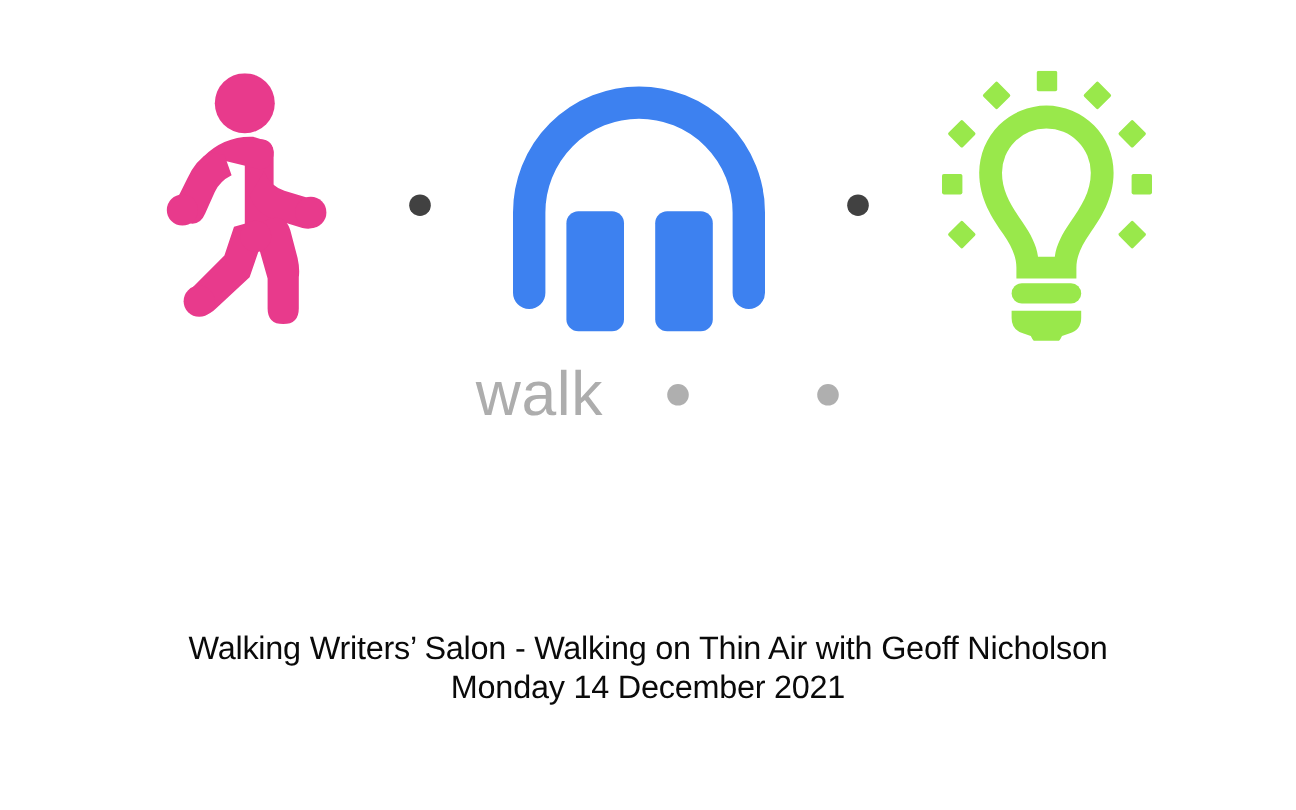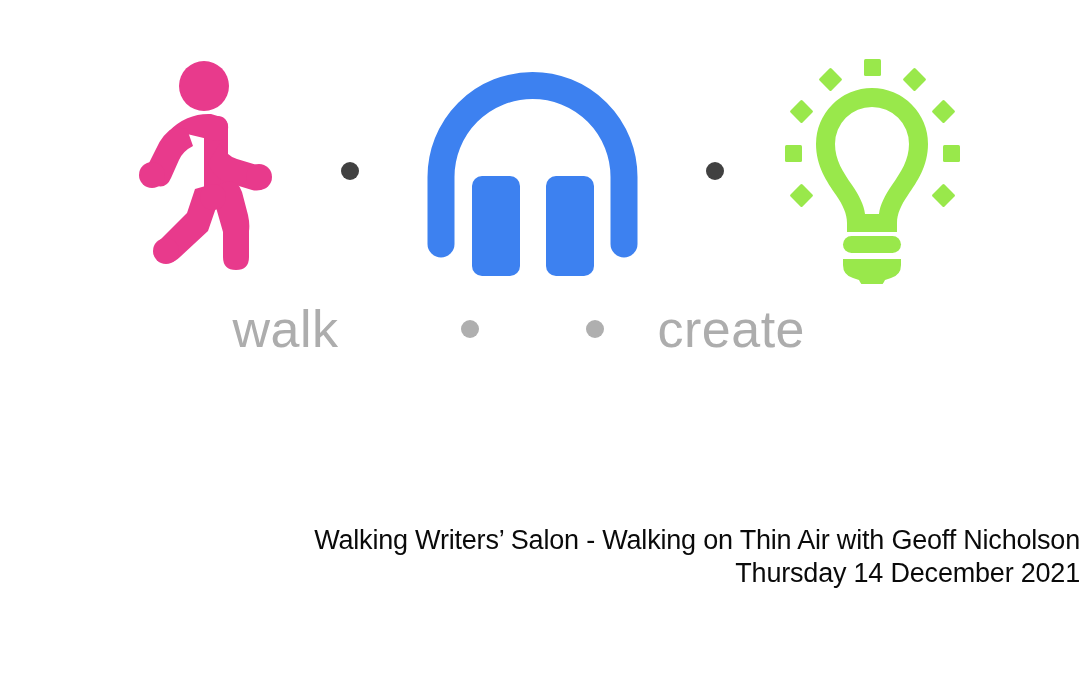--- a/index.html
+++ b/index.html
@@ -84,21 +84,21 @@
     justify-content: center;
   }
 
   .word {
     color: #adadad;
     font-family: "Liberation Sans", sans-serif;
     font-size: 52px;
     font-weight: 300;
     letter-spacing: 0.5px;
     line-height: 1;
-    text-align: left;
+    text-align: right;
   }
   .w-walk   { width: 175px; }
   .w-listen { width: 240px; }
   .w-create { width: 190px; }
 
   .sep-dot-grey {
     width: 125px;
     display: flex;
     align-items: center;
     justify-content: center;
@@ -110,21 +110,21 @@
     border-radius: 50%;
     background: #afafaf;
   }
 
   
   #caption {
     position: absolute;
     left: 0;
     top: 524px;
     width: 1080px;
-    text-align: right;
+    text-align: center;
     color: #0a0a0a;
     font-family: "Liberation Sans", sans-serif;
     font-size: 27px;
     font-weight: 400;
     line-height: 33px;
     letter-spacing: -0.2px;
   }
   #caption .cap-line { display: block; white-space: nowrap; }
 </style>
 </head>
@@ -242,23 +242,22 @@
 
       <div class="sep-dot-grey">
         <i></i>
       </div>
 
 
       <div class="sep-dot-grey">
         <i></i>
       </div>
 
-      <div class="word w-create">create</div>
     </div>
 
   </div>
 
   <div id="caption">
     <span class="cap-line">Walking Writers’ Salon - Walking on Thin Air with Geoff Nicholson</span>
-    <span class="cap-line">Thursday 14 December 2021</span>
+    <span class="cap-line">Monday 14 December 2021</span>
   </div>
 
 </div>
 
 </body></html>

